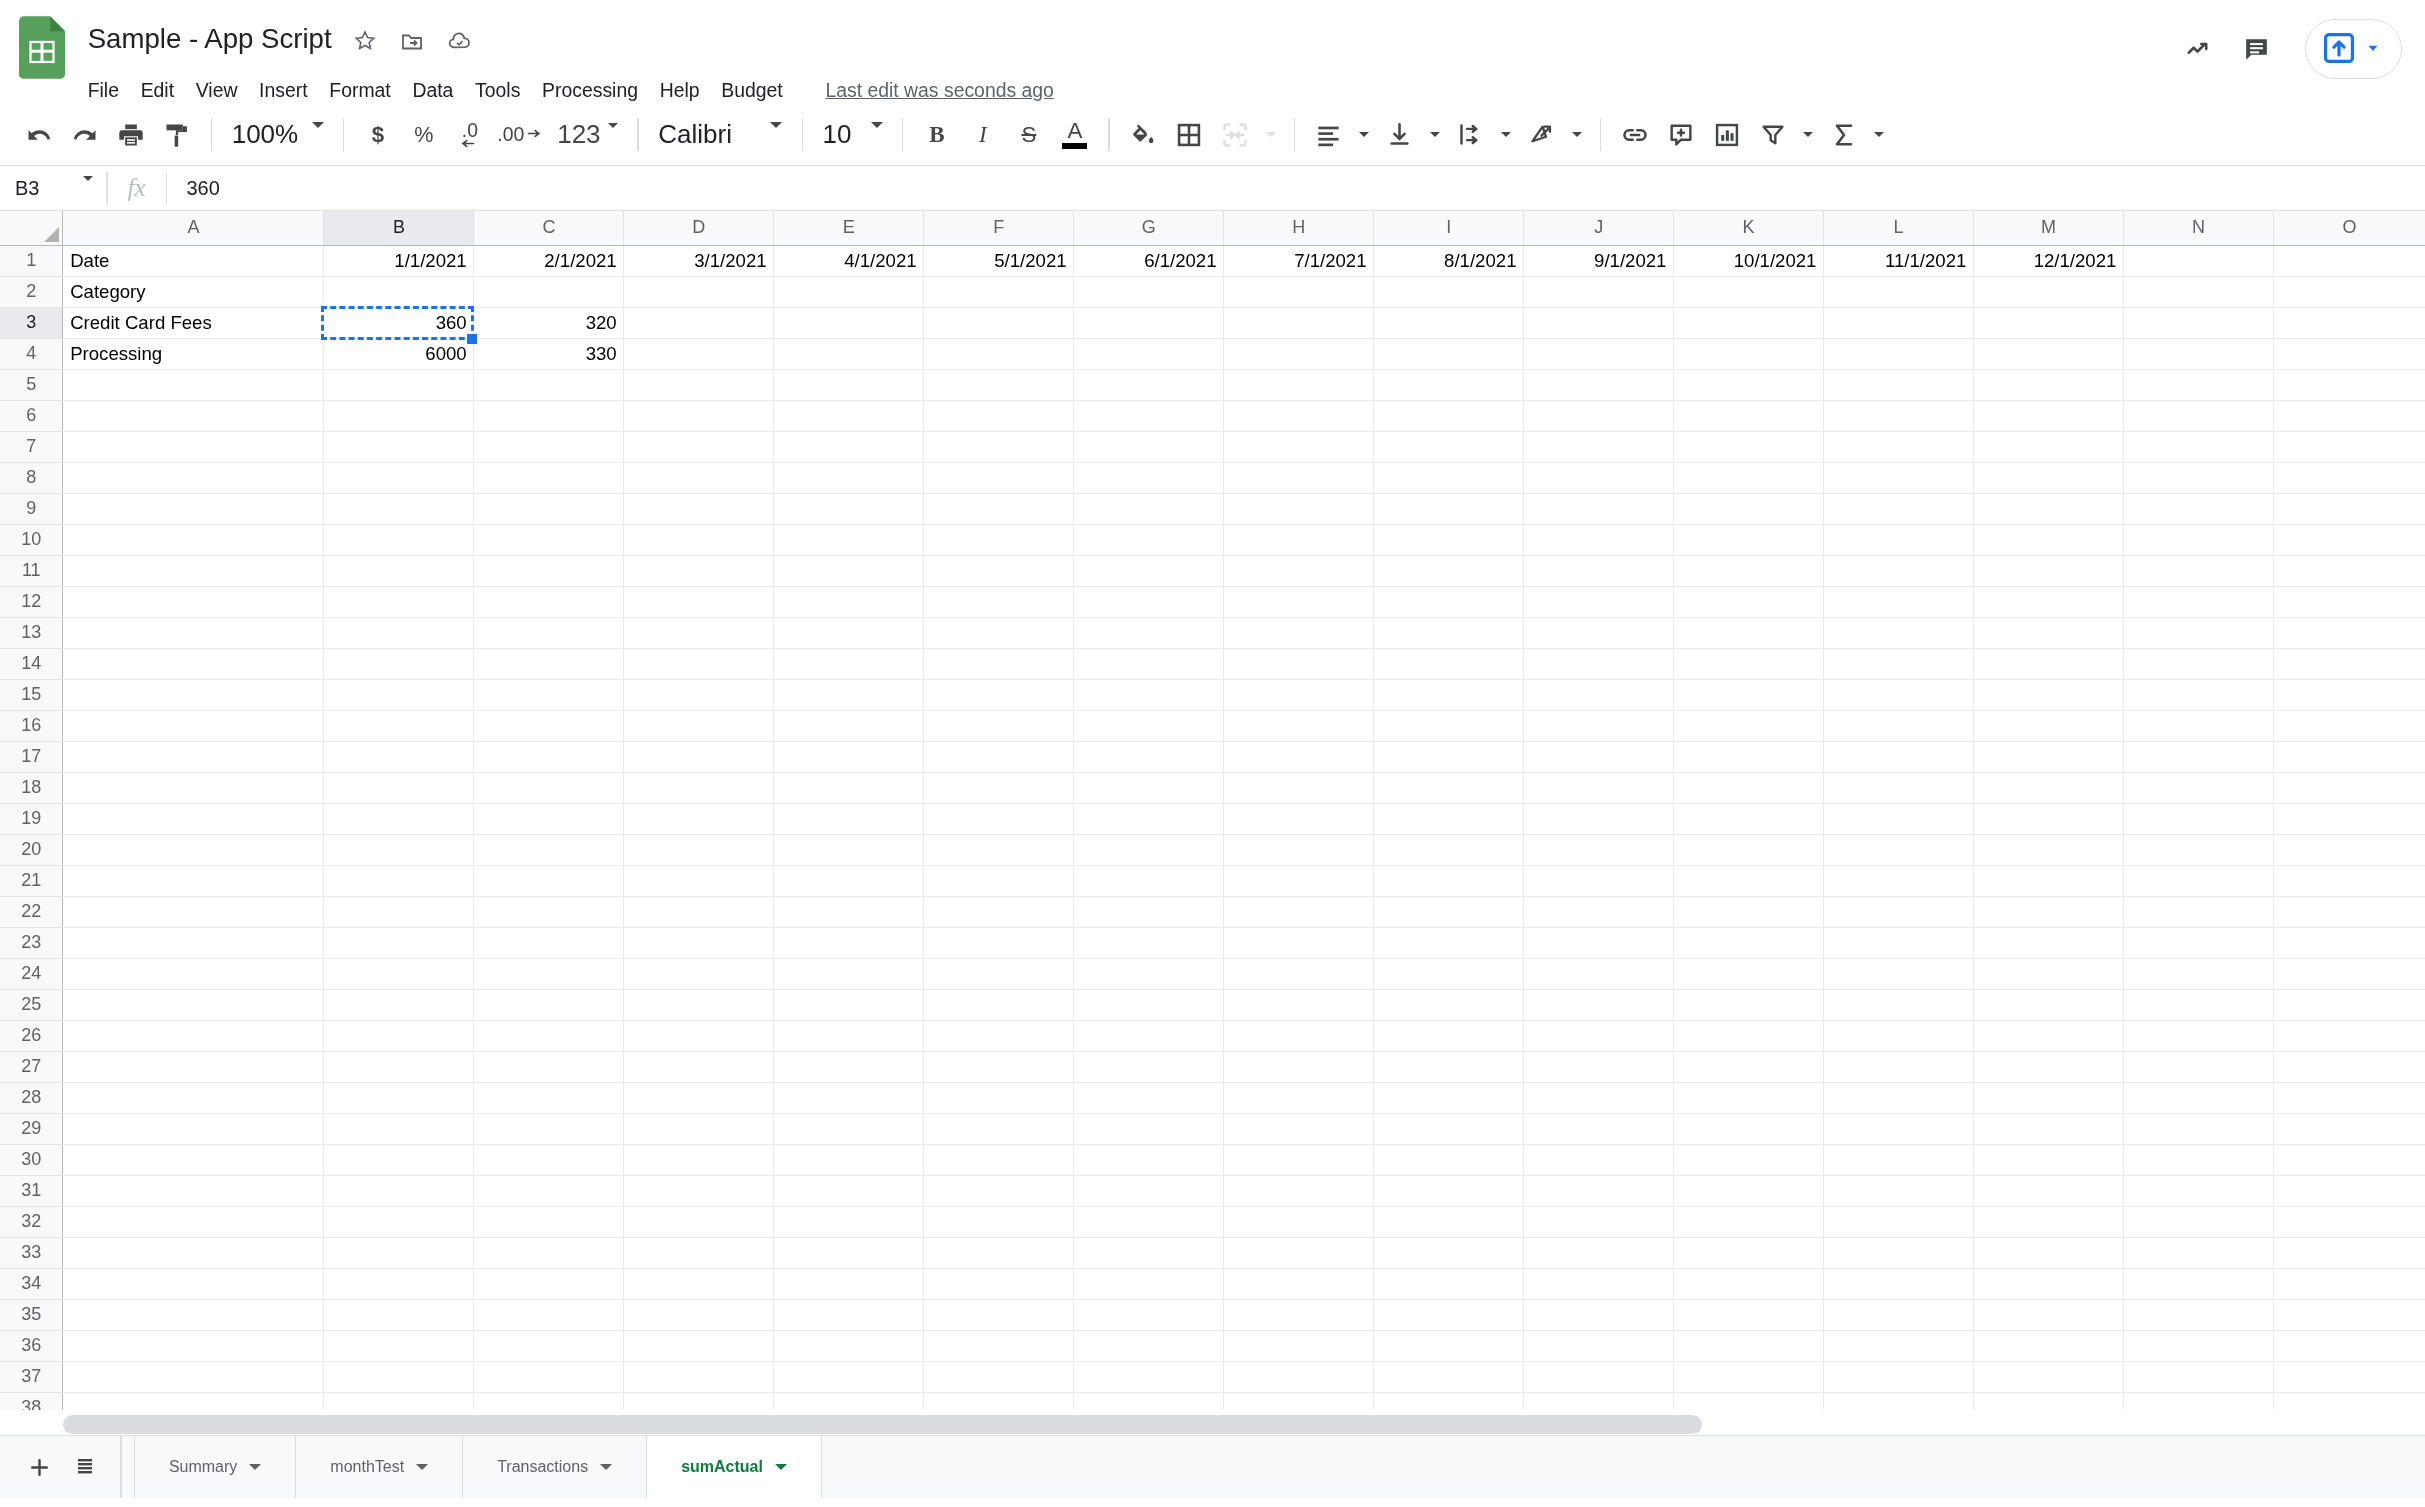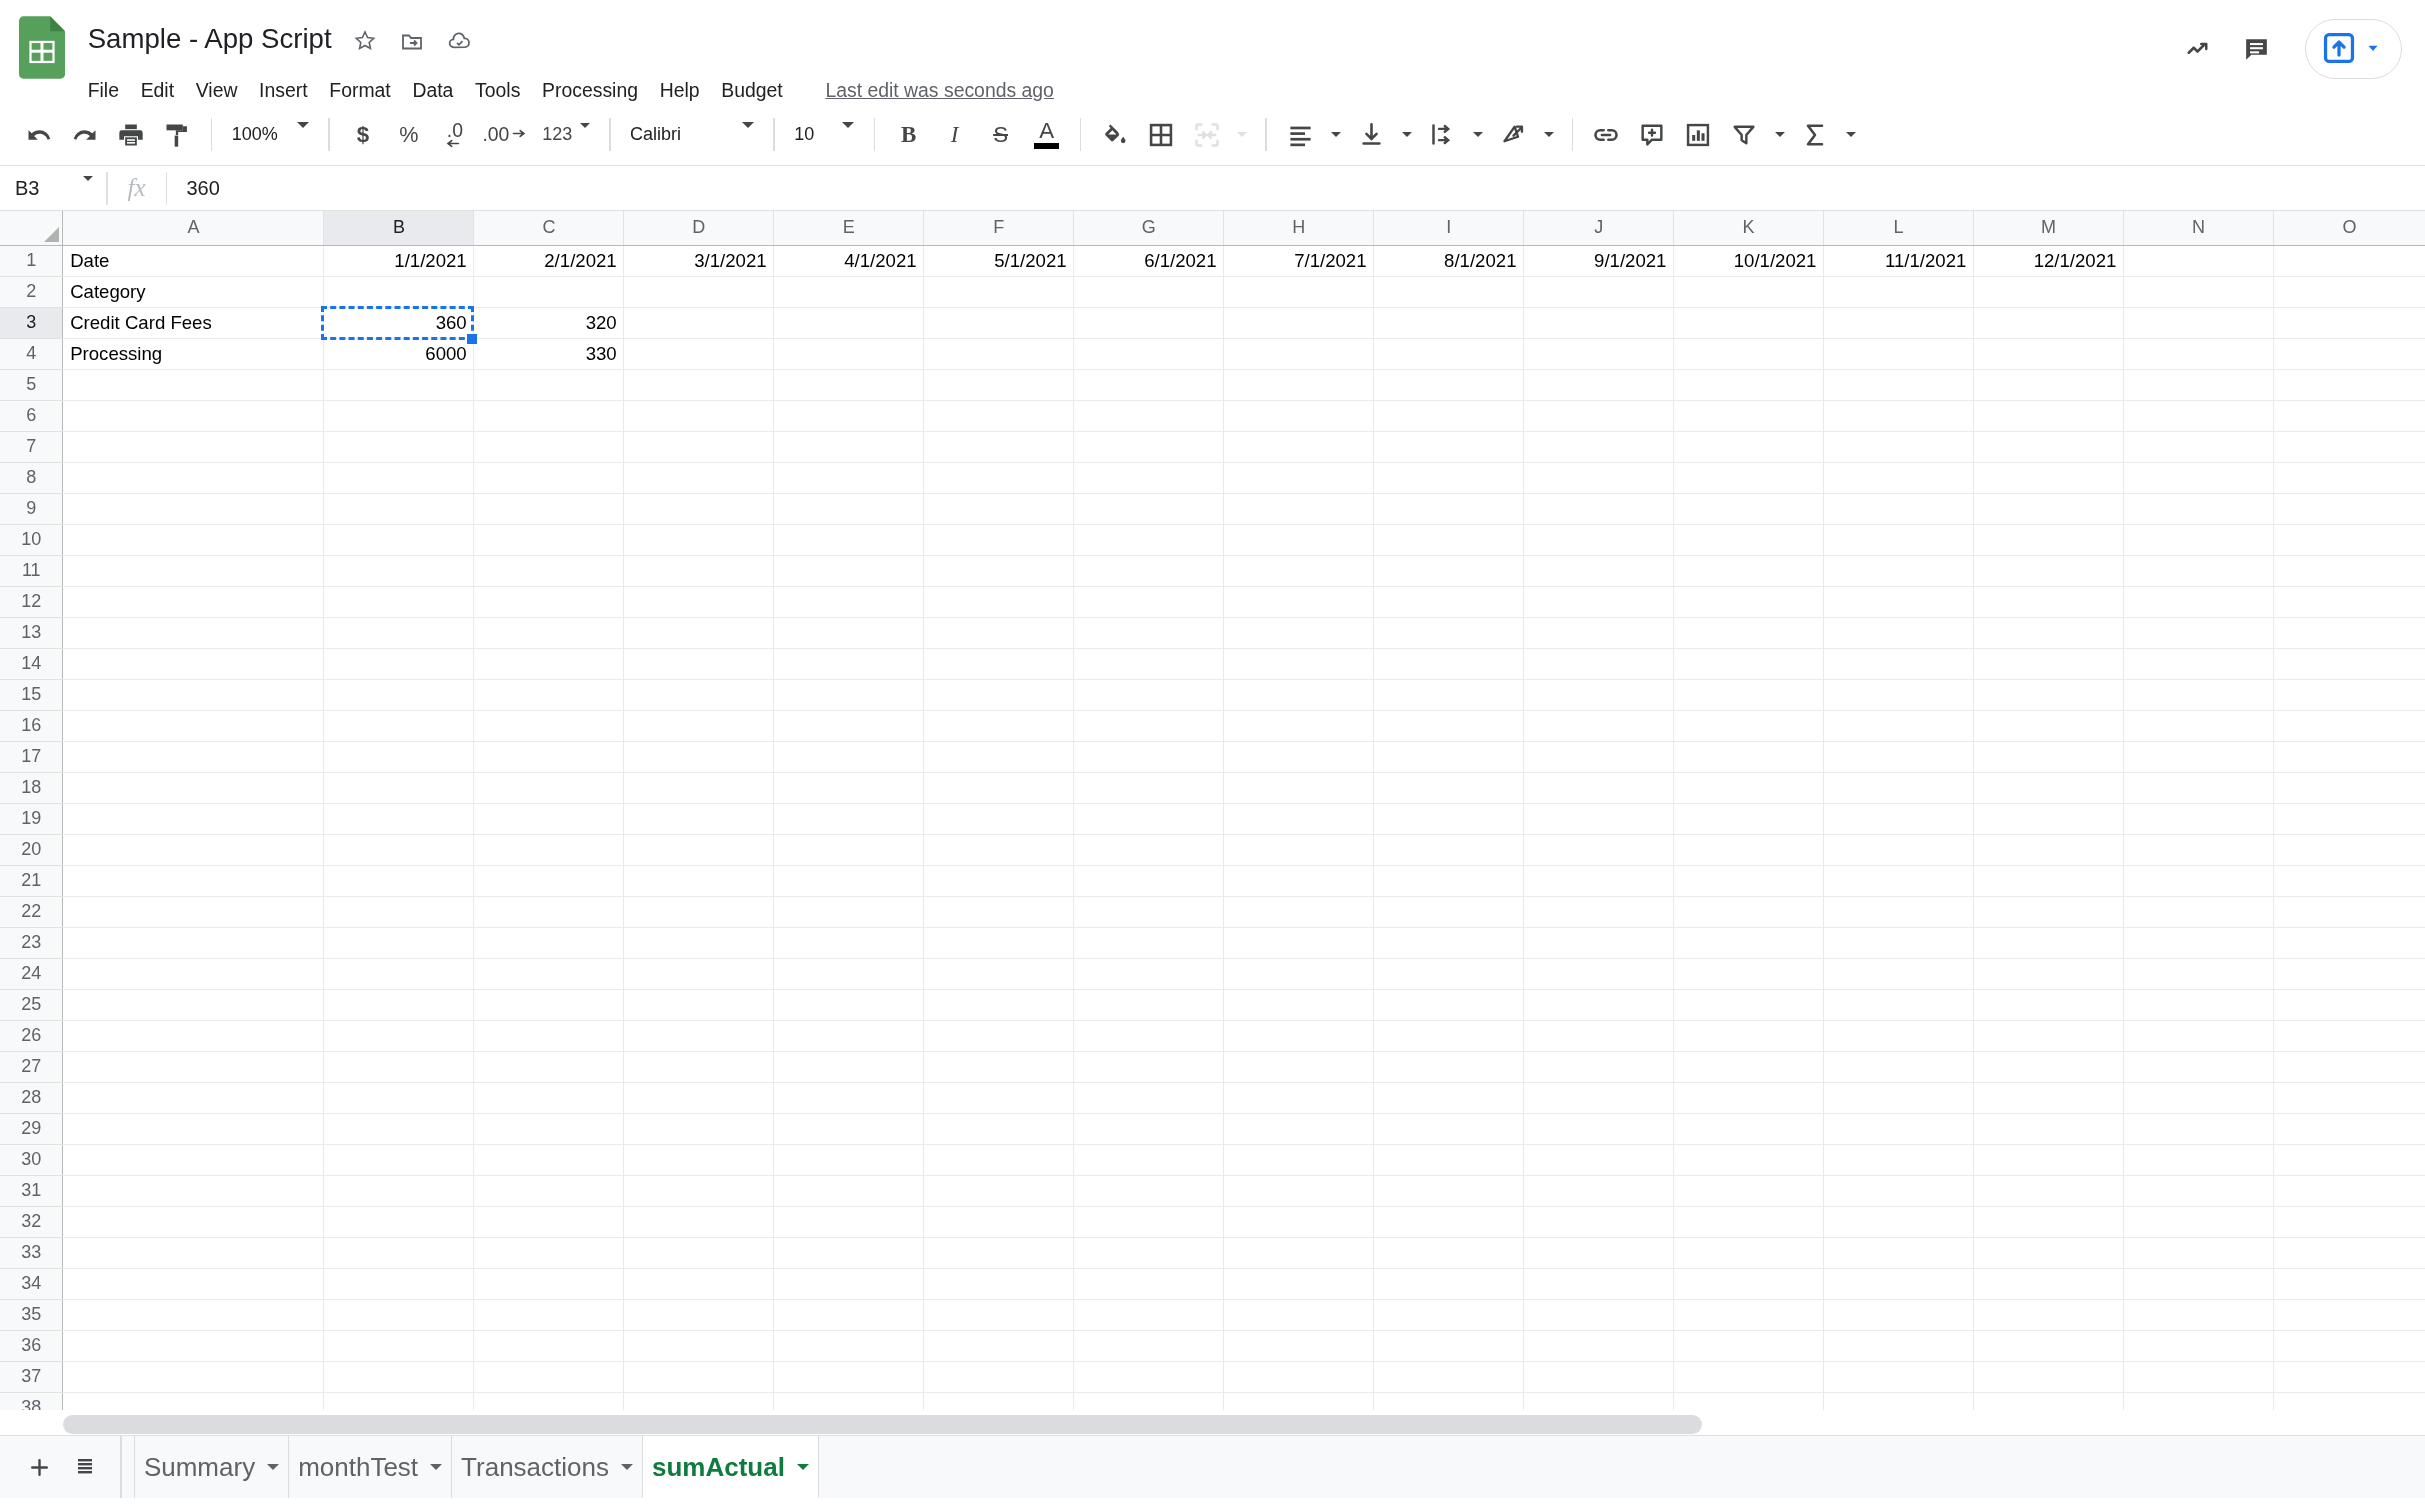--- a/index.html
+++ b/index.html
@@ -32,21 +32,21 @@
   .share-pill { display: flex; align-items: center; justify-content: center; gap: 7.4px; height: 60px; padding: 0 19.4px 0 16.4px; border: 1.5px solid #dadce0; border-radius: 30px; margin-left: 19.4px; cursor: pointer; }
 
   
   .toolbar { display: flex; align-items: center; height: 61px; padding: 0 16.4px; gap: 0; }
   .tb { height: 46px; min-width: 46px; display: flex; align-items: center; justify-content: center; border-radius: 4.5px; cursor: pointer; color: #444746; padding: 0 4.5px; }
   .tb svg { display: block; }
   .tb-sep { width: 1.5px; height: 33px; background: #dadce0; margin: 0 10.4px; flex: 0 0 auto; }
   .tb-text { font-size: 19.4px; color: #202124; }
   .tb-zoom { min-width: 95px; justify-content: flex-start; padding-left: 13.4px; }
   .tb-combo { display: flex; align-items: center; height: 46px; border-radius: 4.5px; cursor: pointer; padding: 0 9px; }
-  .tb-combo .lbl { font-size: 18px; color: #202124; white-space: nowrap; }
+  .tb-combo .lbl { font-size: 26px; color: #202124; white-space: nowrap; }
   .tb-combo .caret { margin-left: auto; padding-left: 13.4px; }
   .font-combo { width: 142px; }
   .size-combo { width: 78px; }
   .caret-tri { width: 0; height: 0; border-left: 6.7px solid transparent; border-right: 6.7px solid transparent; border-top: 6.7px solid #444746; }
   .caret-tri.sm { border-left-width: 5.2px; border-right-width: 5.2px; border-top-width: 5.2px; }
   .tb.disabled { color: #c4c7c5; opacity: .55; }
   .tb-arrow { min-width: 25px; padding: 0; }
 
   .tb-underline-A { position: relative; display:flex; flex-direction:column; align-items:center; justify-content:center; }
   .tb-underline-A .bar { width: 25px; height: 6px; background: #000; margin-top: 2.2px; }
@@ -94,22 +94,22 @@
   
   .hscroll-zone { height: 25px; background: #fff; position: relative; }
   .hscroll-track { position: absolute; left: 63px; right: 7.4px; top: 4.5px; height: 19.4px; }
   .hscroll-thumb { position: absolute; left: 0; width: 1639px; height: 19.4px; background: #dadce0; border-radius: 9.7px; cursor: pointer; }
 
   
   .tabbar { display: flex; align-items: stretch; height: 63px; background: #f8f9fa; border-top: 1.5px solid #e0e0e0; }
   .tab-ctl { width: 46px; display: flex; align-items: center; justify-content: center; cursor: pointer; color: #5f6368; }
   .tab-ctl.first { margin-left: 16.4px; }
   .tab-divider { width: 1.5px; background: #dadce0; margin: 0 12px; }
-  .sheet-tab { display: flex; align-items: center; gap: 12px; padding: 0 9px; cursor: pointer;
-               font-size: 26px; color: #5f6368; border-right: 1.5px solid #dadce0; white-space: nowrap; }
+  .sheet-tab { display: flex; align-items: center; gap: 12px; padding: 0 34px; cursor: pointer;
+               font-size: 16px; color: #5f6368; border-right: 1.5px solid #dadce0; white-space: nowrap; }
   .sheet-tab:first-of-type { border-left: 1.5px solid #dadce0; }
   .sheet-tab.active { background: #fff; color: #0f7b3e; font-weight: 700; }
   .sheet-tab .tcaret { width:0;height:0; border-left: 6px solid transparent; border-right: 6px solid transparent; border-top: 6px solid #5f6368; }
   .sheet-tab.active .tcaret { border-top-color: #0f7b3e; }
 </style>
 </head>
 <body>
 
 <div class="topbar">
   <div class="sheets-logo">

